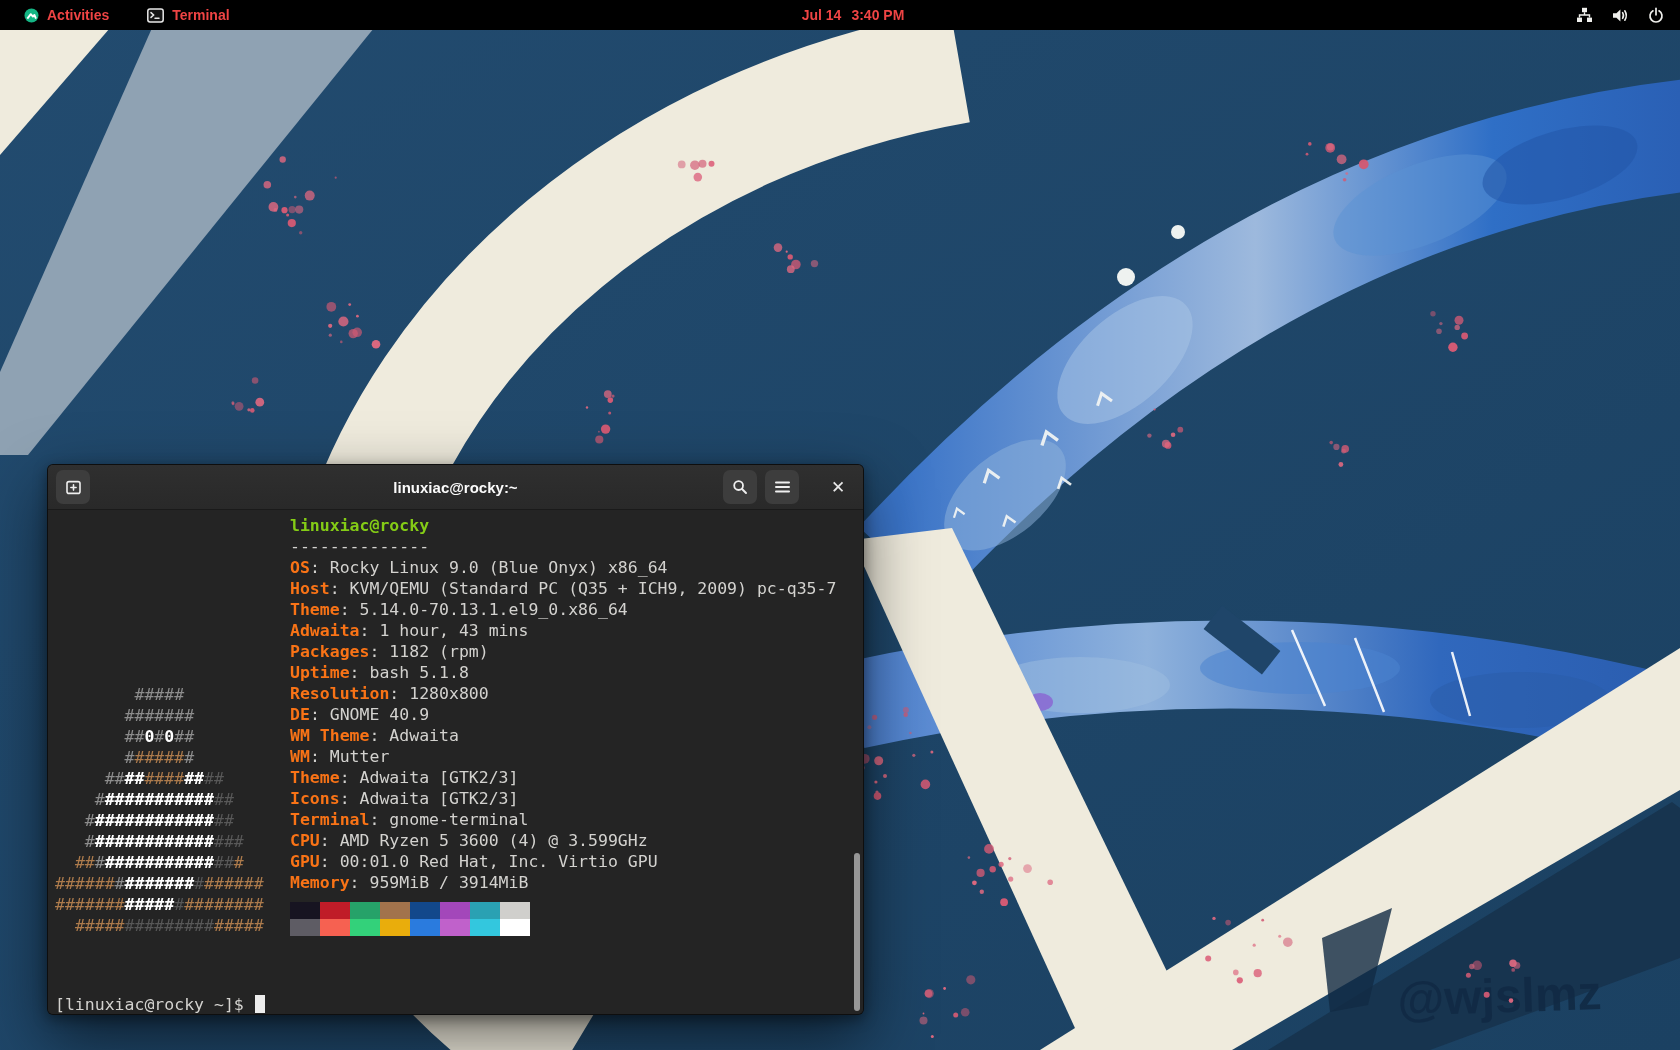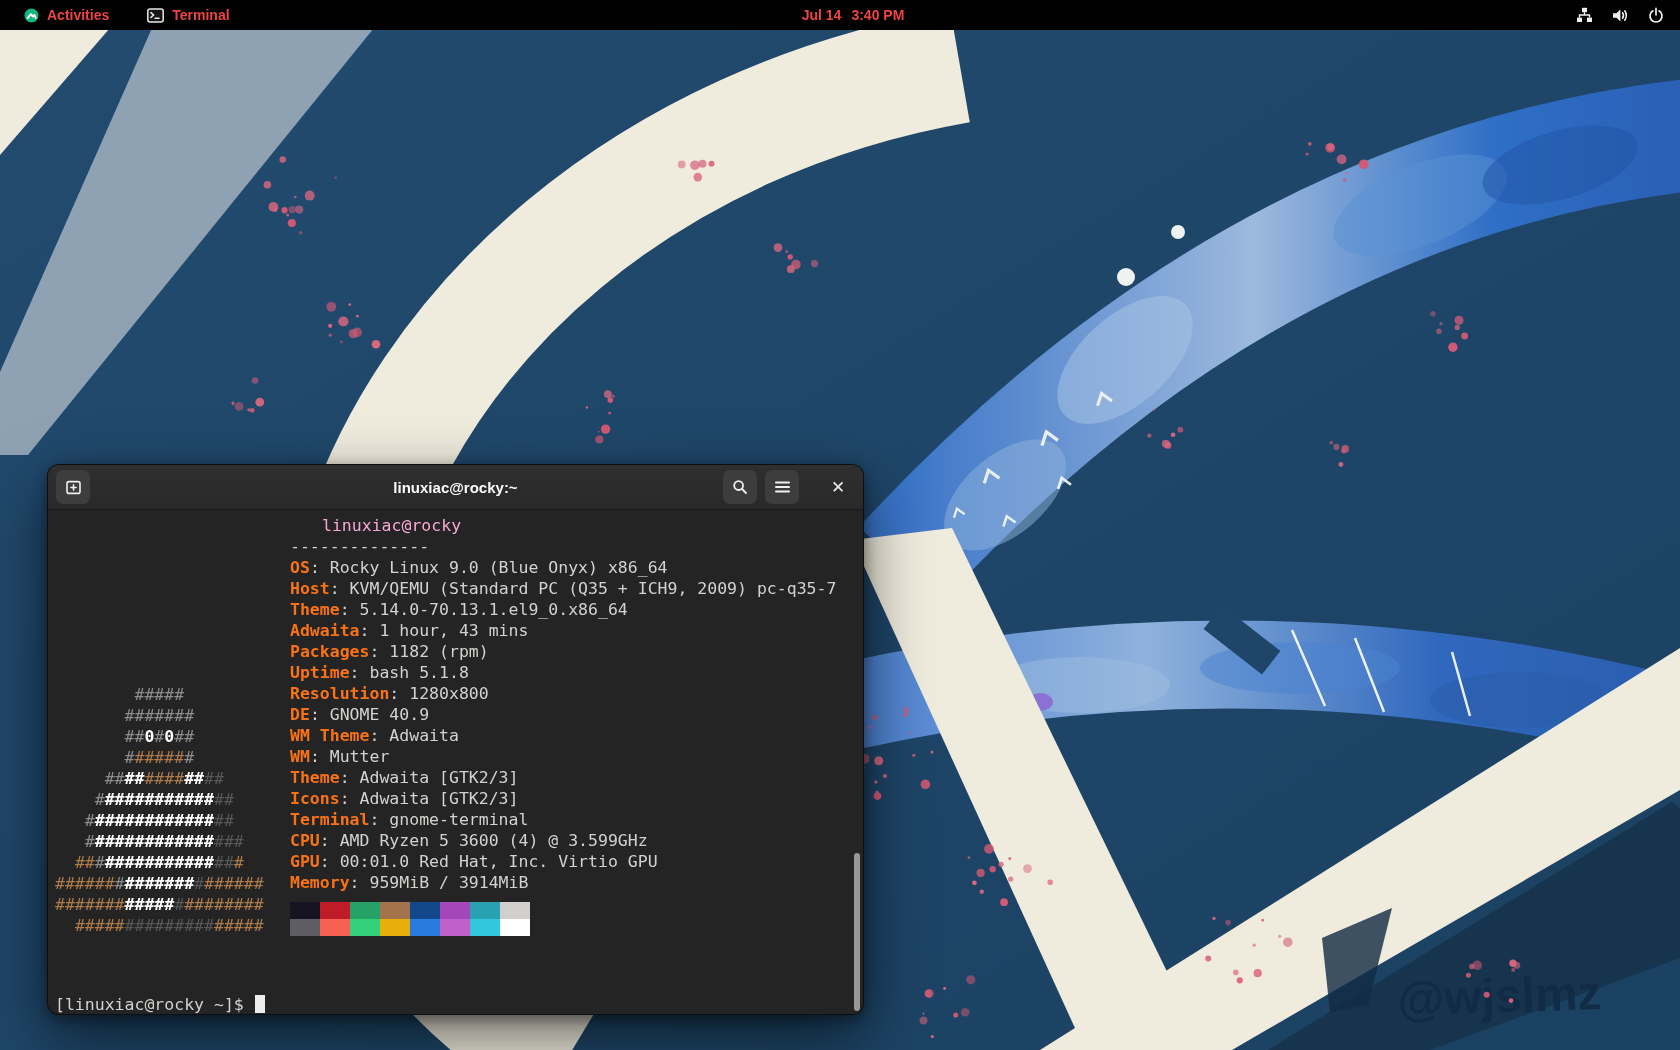--- a/index.html
+++ b/index.html
@@ -16,21 +16,21 @@
   .tb-item { display:flex; align-items:center; gap:8px; height:100%; padding:0 10px; cursor:pointer; }
   .tb-item + .tb-item { margin-left:18px; }
   .tb-clock { position:absolute; left:50%; top:0; height:100%; transform:translateX(-50%);
               display:flex; align-items:center; gap:10px; cursor:pointer;margin-left:13px; }
   .tb-right { position:absolute; right:0; top:0; height:100%; display:flex; align-items:center;
               gap:19px; padding-right:16px; }
   .tb-right svg { display:block; }
 
   
   .window { position:absolute; left:47px; top:464px; width:817px; height:551px; z-index:20;
-            border-radius:12px; background:#242424; border:1px solid rgba(0,0,0,.6);
+            border-radius:6px; background:#242424; border:1px solid rgba(0,0,0,.6);
             box-shadow:0 24px 64px rgba(0,0,0,.55), 0 4px 14px rgba(0,0,0,.4); overflow:hidden; }
   .titlebar { height:45px; background:linear-gradient(#2f2f2f,#292929); border-bottom:1px solid #1a1a1a;
               display:flex; align-items:center; position:relative; padding:0 8px; }
   .tb-btn { width:34px; height:34px; border:none; border-radius:7px; background:#3d3d3d;
             display:flex; align-items:center; justify-content:center; cursor:pointer; }
   .tb-btn.close-btn { background:transparent; color:#e8e8e8; font-size:17px; line-height:1; }
   .win-title { position:absolute; left:50%; transform:translateX(-50%); color:#fbfbfb;
                font-size:15px; font-weight:700; white-space:nowrap; }
   .tb-spacer { flex:1; }
   .tb-group { display:flex; align-items:center; gap:8px; }
@@ -38,21 +38,21 @@
 
   .term-body { position:relative; height:505px; padding:5px 0 0 7px; background:#242424;
                font-family:"DejaVu Sans Mono", monospace; font-size:16.5px; line-height:21px;
                color:#d3d2cf; }
   .nf-row { display:flex; align-items:flex-end; }
   #ascii-art { width:235px; font:inherit; line-height:21px; white-space:pre; }
   .a-g { color:#8d8d8d; } .a-d { color:#585858; }
   .a-w { color:#ffffff; font-weight:700; } .a-o { color:#ad7b4c; }
   #nf-info div { white-space:pre; }
   .nf-label { color:#f97316; font-weight:700; }
-  .nf-user { color:#f9a8d4; font-weight:400;margin-left:32px; }
+  .nf-user { color:#84cc16; font-weight:700; }
   #palette { margin-top:9px; }
   .pal-row { display:flex; }
   .pal-row span { width:30px; height:17px; display:block; }
   .prompt-line { margin-top:58px; white-space:pre; }
   .cursor { display:inline-block; width:10px; height:18px; background:#ededed;
             vertical-align:-3px; margin-left:1px; }
   .scroll-thumb { position:absolute; right:3px; bottom:4px; width:6px; height:158px;
                   background:rgba(190,190,190,.75); border-radius:3px; }
 </style>
 </head>

